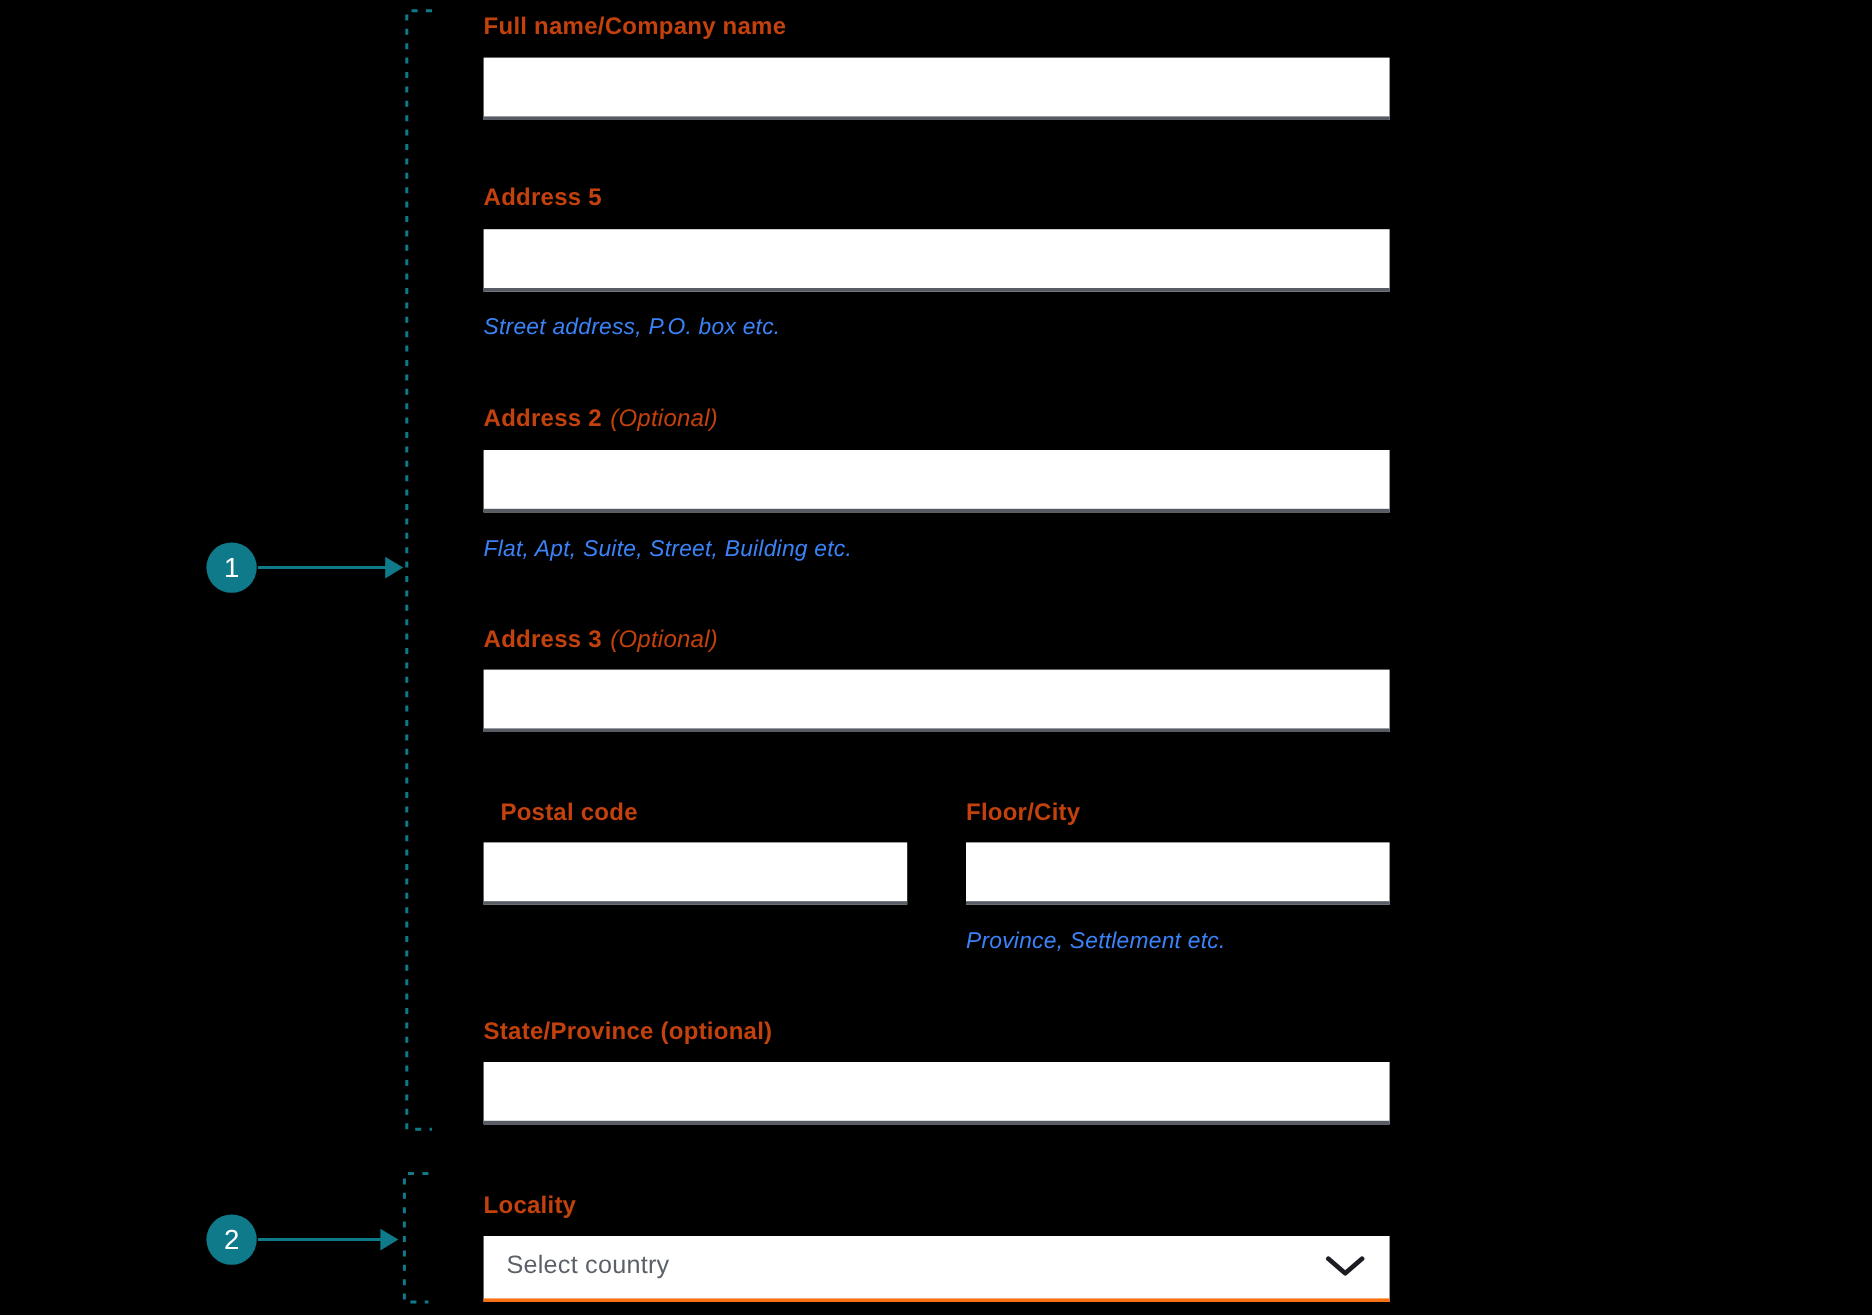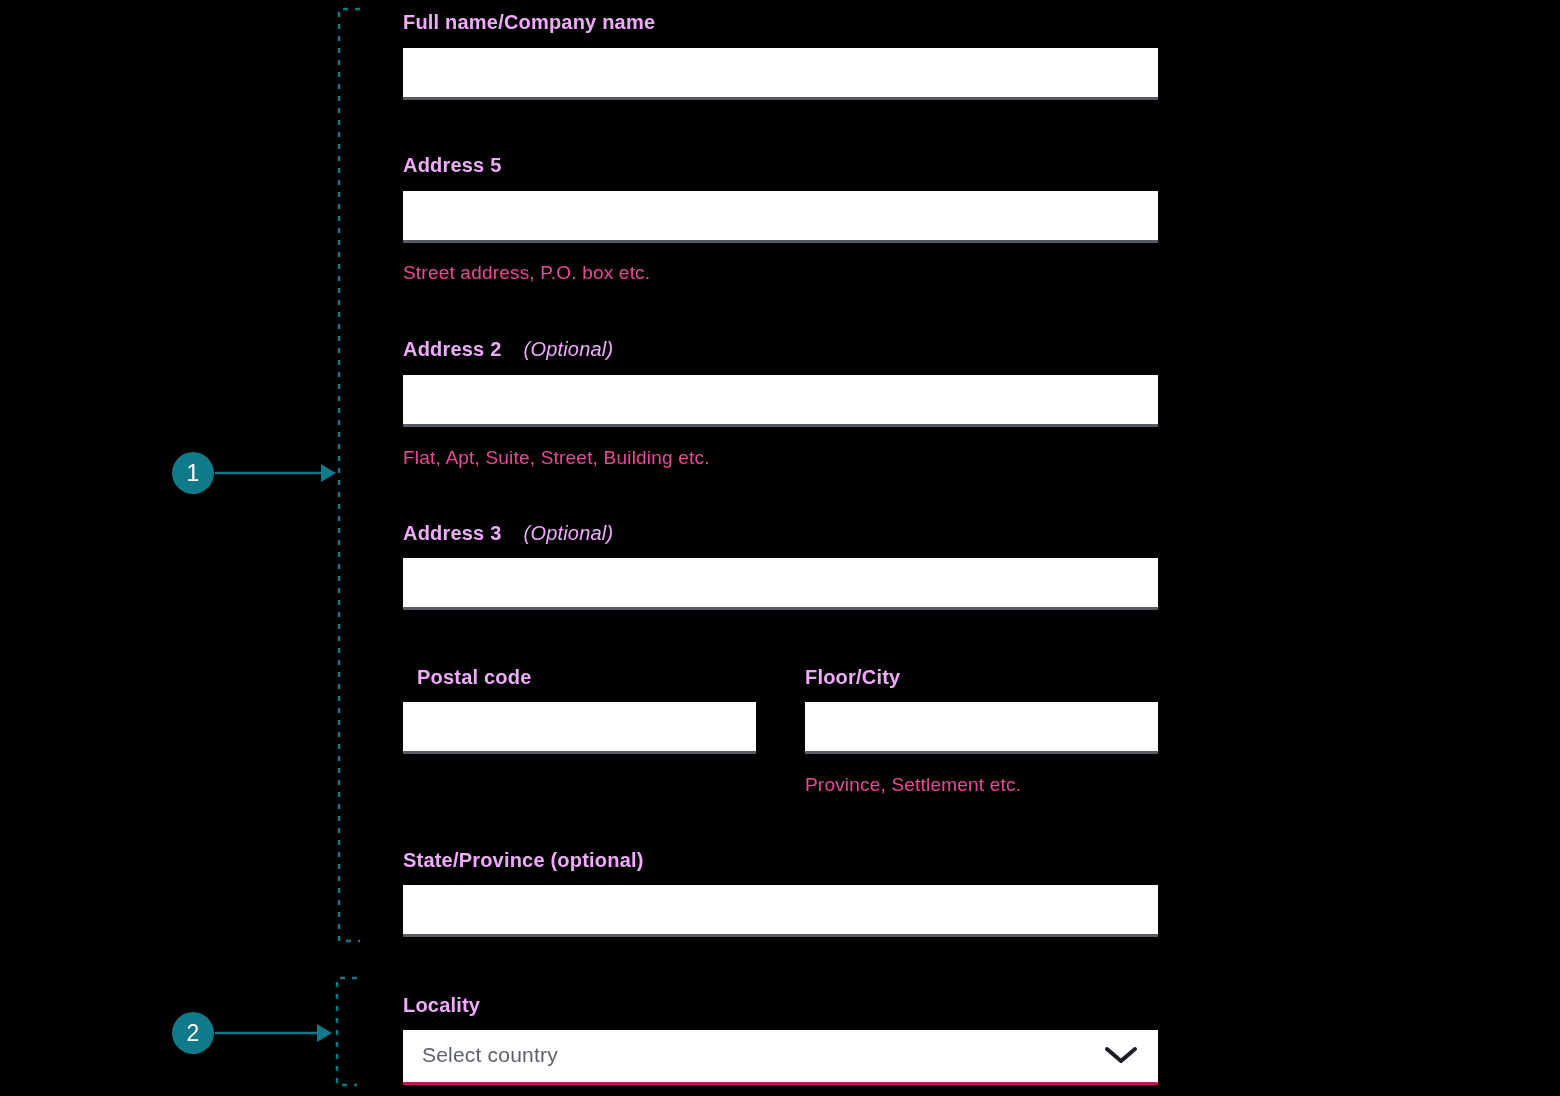--- a/index.html
+++ b/index.html
@@ -28,36 +28,37 @@
     background: #0f7a8a;
     color: #ffffff;
     font-size: 23px;
     display: flex;
     align-items: center;
     justify-content: center;
     line-height: 1;
   }
   .field-label {
     position: absolute;
-    color: #f0abfc;
+    color: #c2410c;
     font-size: 20px;
     font-weight: bold;
     letter-spacing: 0.2px;
     line-height: 24px;
     white-space: nowrap;
   }
   .label-optional {
     font-weight: normal;
     font-style: italic;
-    margin-left: 22px;
+    margin-left: 7px;
   }
   .field-hint {
     position: absolute;
-    color: #ec4899;
+    color: #3b82f6;
     font-size: 19px;
+    font-style: italic;
     letter-spacing: 0.2px;
     line-height: 24px;
     white-space: nowrap;
   }
   .text-input {
     position: absolute;
     height: 52px;
     background: #ffffff;
     border: none;
     border-bottom: 3px solid #565b64;
@@ -68,21 +69,21 @@
     outline: none;
     display: block;
   }
   .text-input.wide { width: 755px; }
   .text-input.half { width: 353px; }
   .select-box {
     position: absolute;
     width: 755px;
     height: 55px;
     background: #ffffff;
-    border-bottom: 3px solid #be185d;
+    border-bottom: 3px solid #f97316;
     box-sizing: border-box;
     display: flex;
     align-items: center;
     justify-content: space-between;
     padding: 0 20px 3px 19px;
     cursor: pointer;
   }
   .select-placeholder {
     color: #5b6168;
     font-size: 21px;

